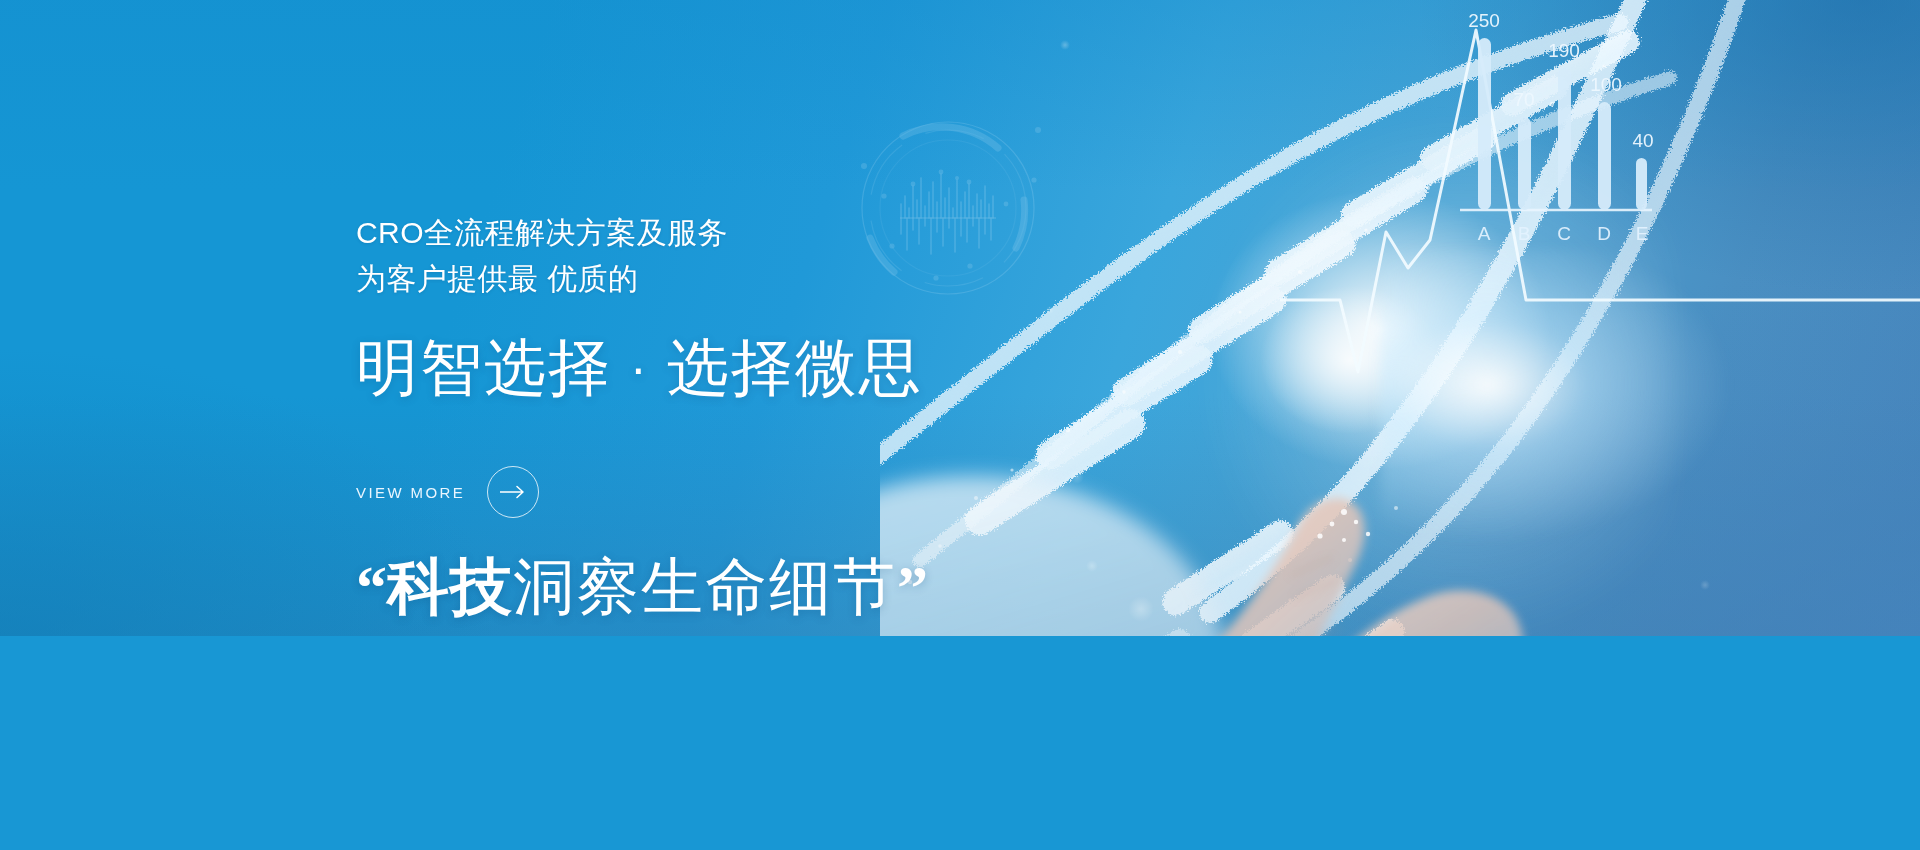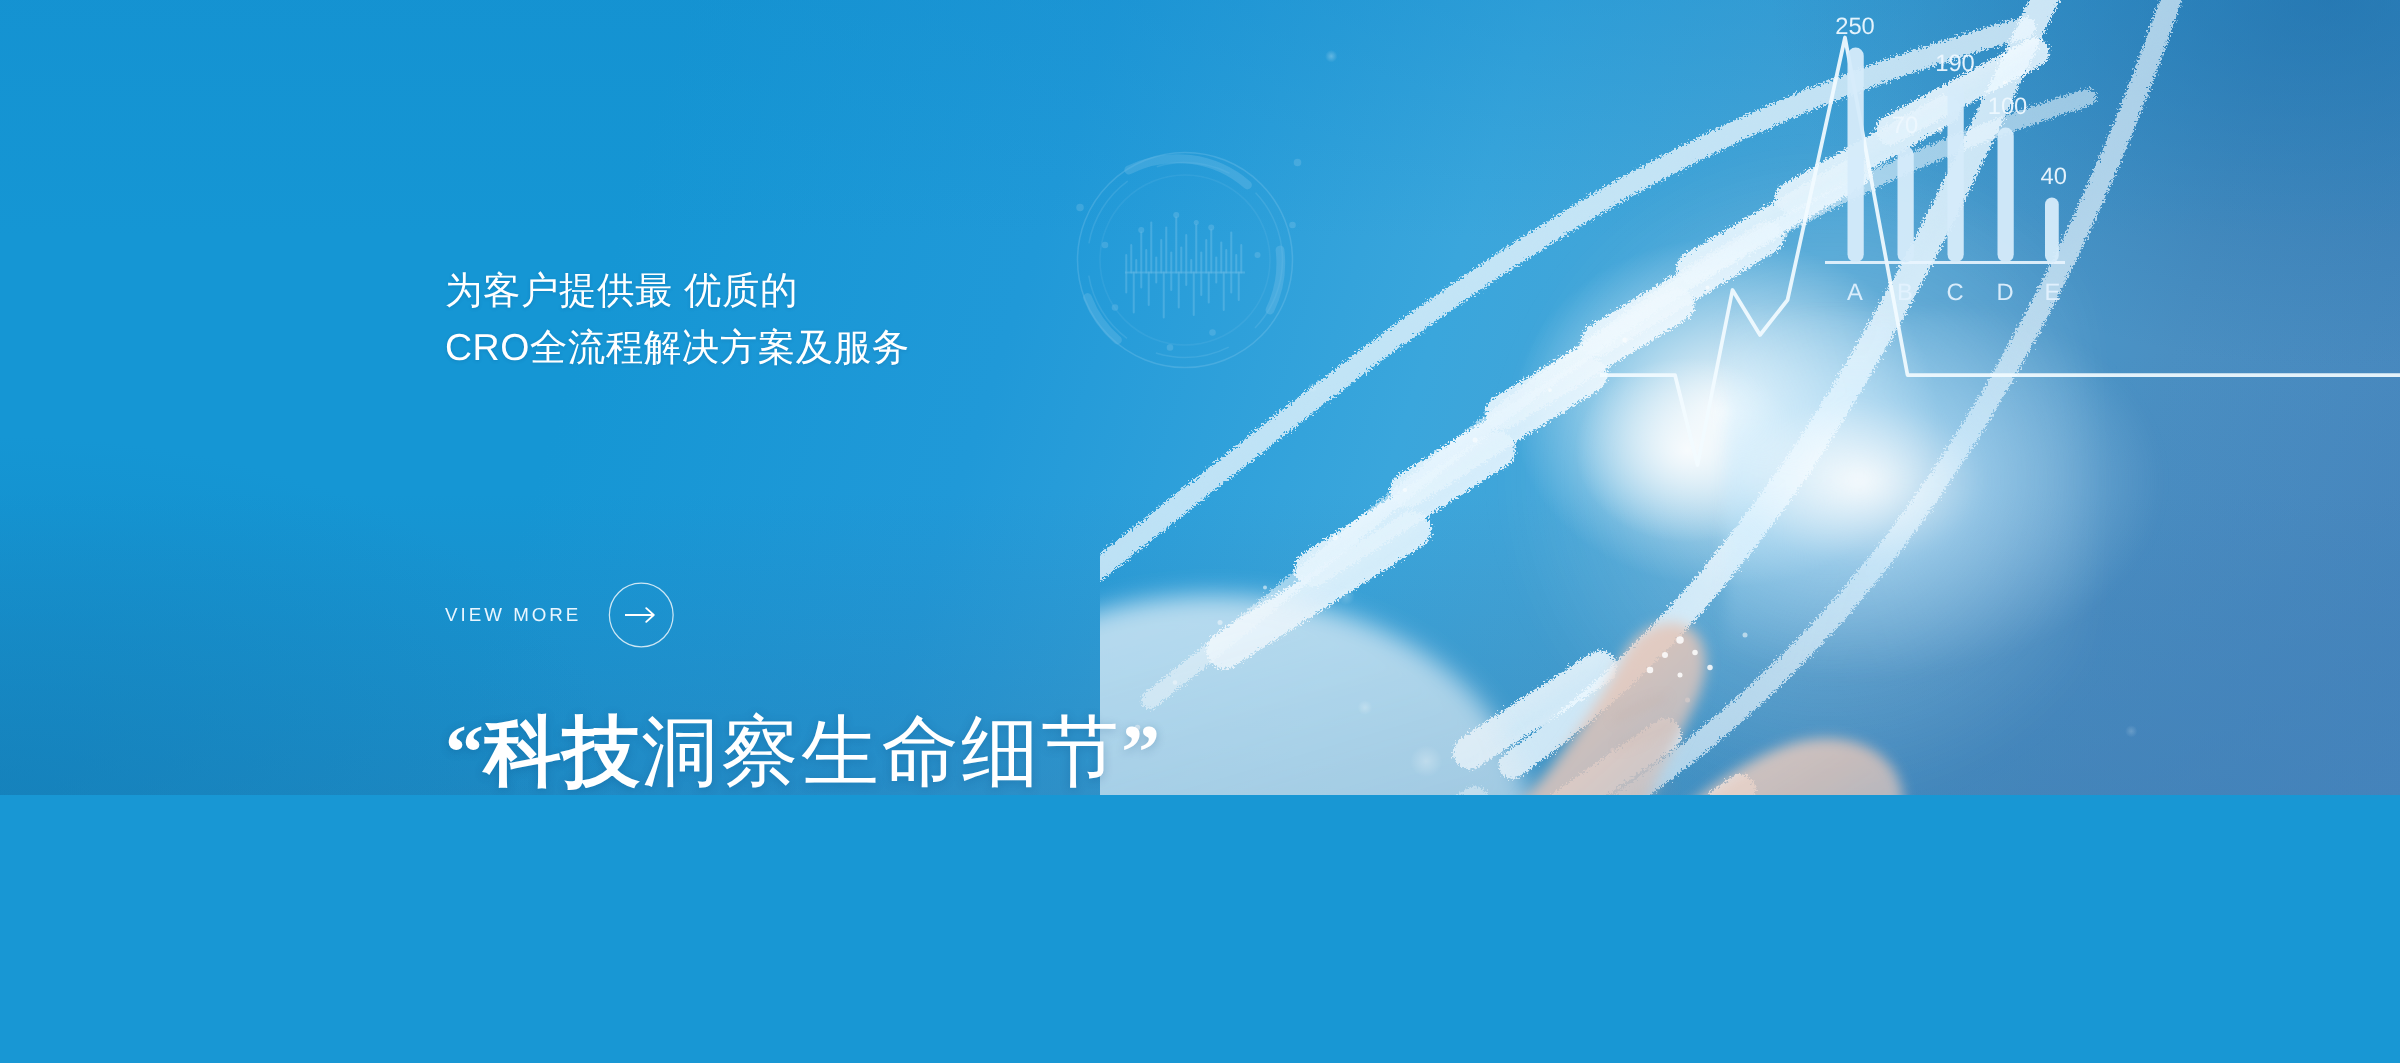--- a/index.html
+++ b/index.html
@@ -53,21 +53,21 @@
        font-weight:400;letter-spacing:2px;white-space:nowrap;
        text-shadow:0 2px 8px rgba(0,60,110,.22);}
   .headline .dot{padding:0 18px;font-size:50px;vertical-align:4px;}
 
   .viewmore{position:absolute;left:0;top:466px;display:flex;align-items:center;gap:22px;cursor:pointer;}
   .viewmore .vm-label{font-size:15px;letter-spacing:2.4px;font-weight:400;color:#eaf6ff;}
   .vm-circle{width:52px;height:52px;border:1px solid rgba(255,255,255,.78);border-radius:50%;
              display:flex;align-items:center;justify-content:center;}
   .vm-circle svg{display:block;}
 
-  .quote{position:absolute;left:0;top:567px;font-size:62px;line-height:1.12;white-space:nowrap;
+  .quote{position:absolute;left:0;top:552px;font-size:62px;line-height:1.12;white-space:nowrap;
          text-shadow:0 2px 8px rgba(0,60,110,.25);}
   .quote .mark{font-weight:700;font-family:"Liberation Serif","DejaVu Serif",serif;}
   .quote .strong{font-weight:700;letter-spacing:1px;}
   .quote .light{font-weight:300;letter-spacing:2px;}
 </style>
 </head>
 <body>
 
 <div id="stage">
 
@@ -318,24 +318,25 @@
         <text x="104" y="240">C</text>
         <text x="144" y="240">D</text>
         <text x="182" y="240">E</text>
       </g>
     </g>
   </svg>
 
   <div class="copy">
 
     <div class="sub">
+      <div>CRO全流程解决方案及服务</div>
       <div>为客户提供最 优质的</div>
-      <div>CRO全流程解决方案及服务</div>
     </div>
 
+    <div class="headline"><span>明智选择</span><span class="dot">·</span><span>选择微思</span></div>
 
     <div class="viewmore">
       <span class="vm-label">VIEW MORE</span>
       <span class="vm-circle">
         <svg width="26" height="14" viewBox="0 0 26 14">
           <path d="M0 7 H23 M17 1.5 L23 7 L17 12.5" fill="none" stroke="#ffffff" stroke-width="1.5" stroke-linecap="round" stroke-linejoin="round"></path>
         </svg>
       </span>
     </div>
 

